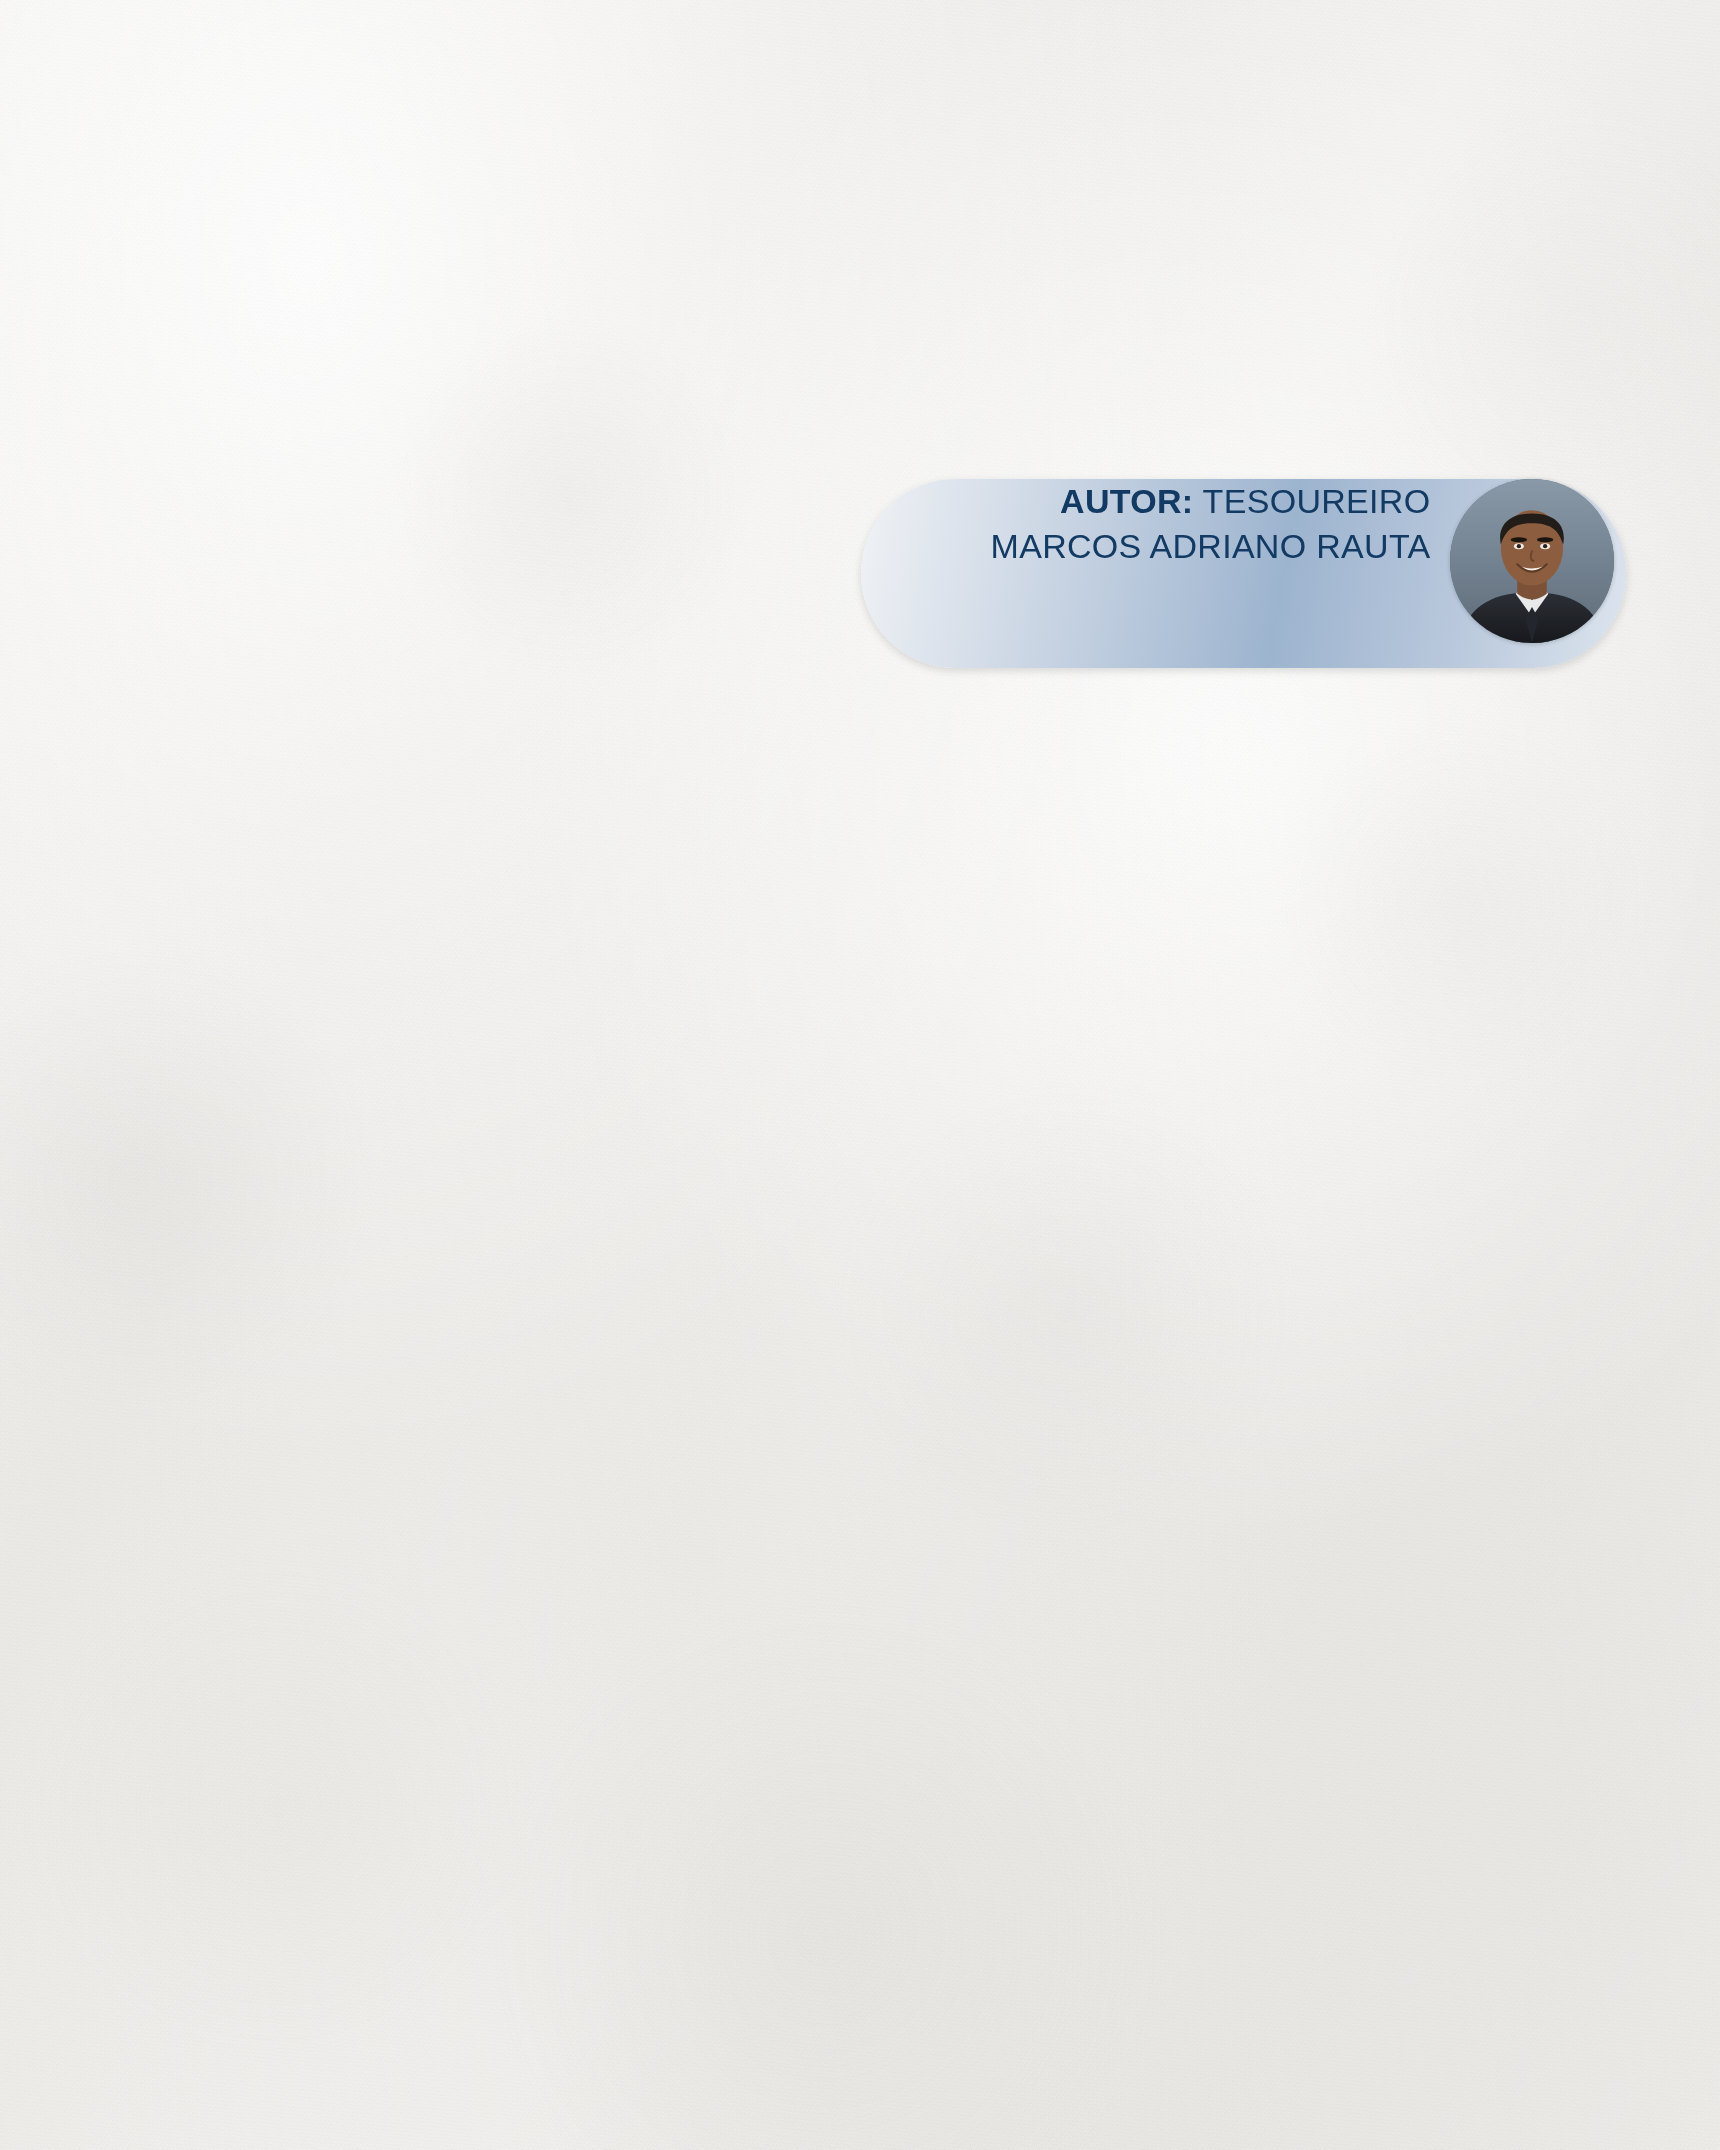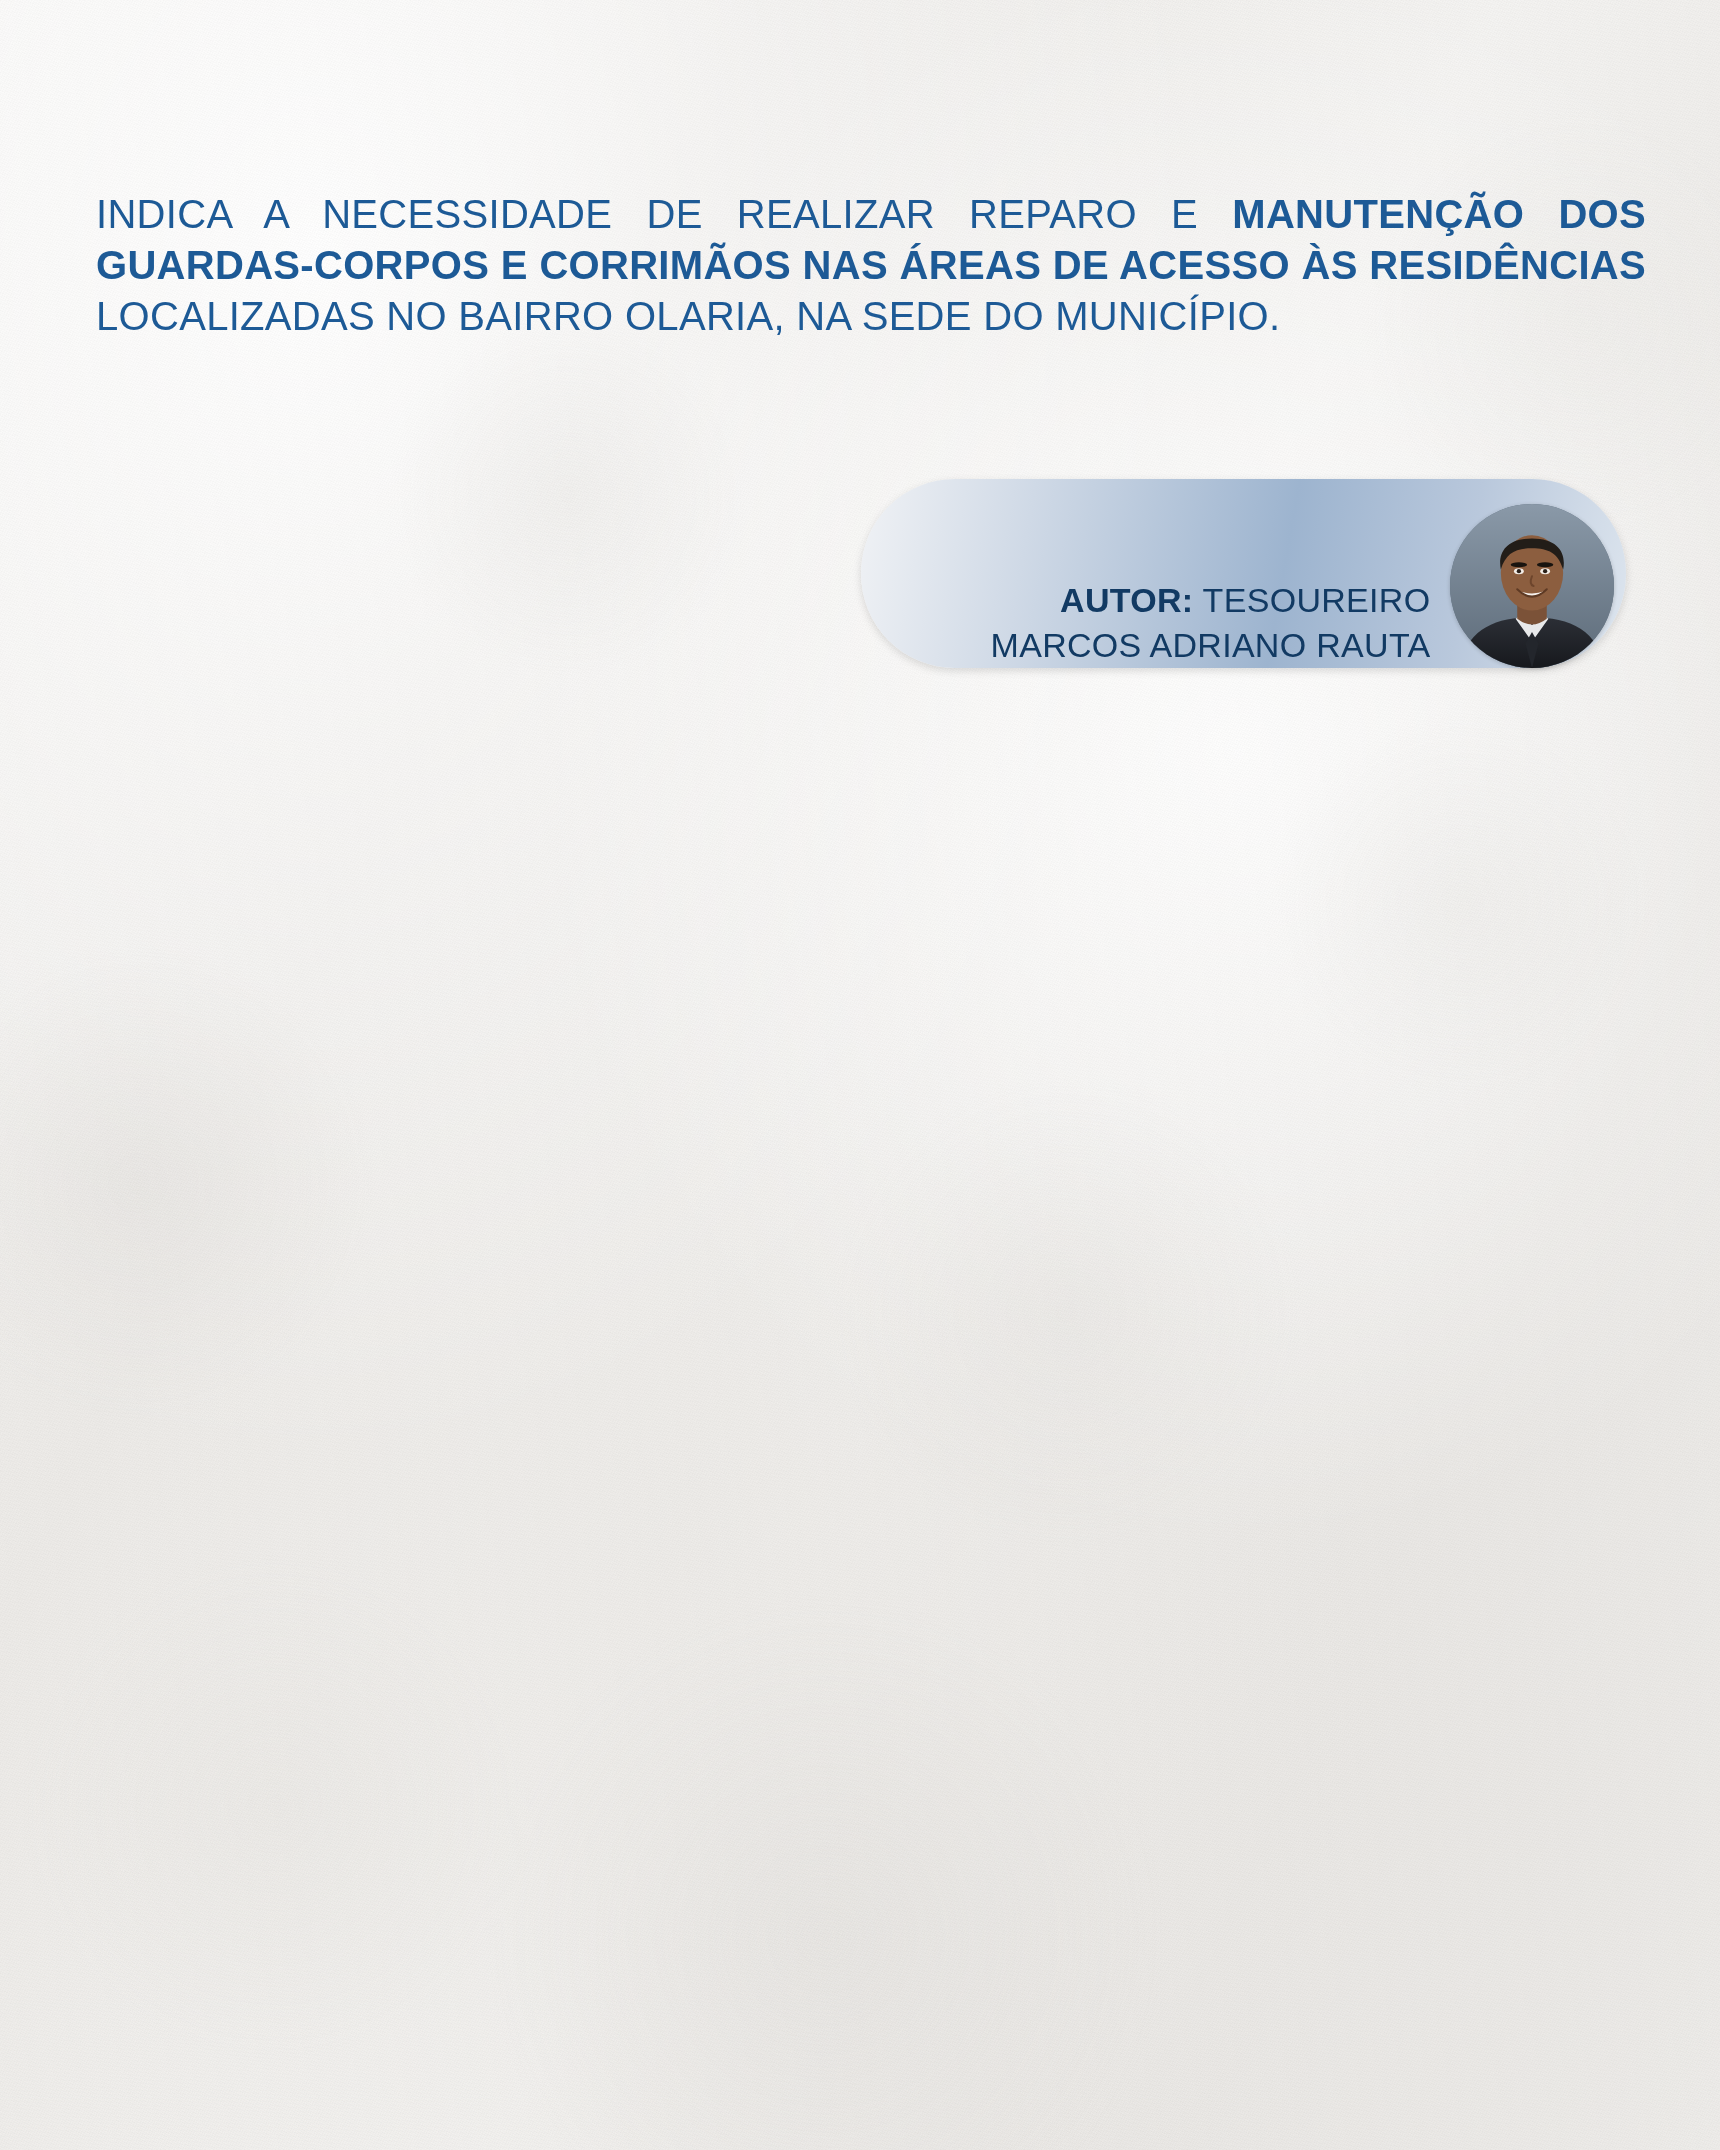--- a/index.html
+++ b/index.html
@@ -99,21 +99,21 @@
   #author-badge {
     position: absolute;
     top: 479px;
     left: 861px;
     width: 765px;
     height: 189px;
     border-radius: 94px;
     background: linear-gradient(100deg, #f0f2f5 0%, #cfd9e6 22%, #9db4cf 55%, #b9c8dc 78%, #dde5ee 100%);
     box-shadow: 0 3.1px 8.2px rgba(0,0,0,0.13);
     display: flex;
-    align-items: flex-end;
+    align-items: flex-start;
     justify-content: flex-end;
     padding-right: 12.2px;
     box-sizing: border-box;
   }
   #author-text {
     text-align: right;
     color: #123a63;
     font-size: 34px;
     line-height: 1.32;
     padding-right: 19.4px;
@@ -144,23 +144,20 @@
 </head>
 <body>
 
 <div id="paper">
   <div id="paper-blotches"></div>
 </div>
 
 <div id="content">
 
 
-  <div id="summary">
-    <span>INDICA A NECESSIDADE DE REALIZAR REPARO E </span><span class="strong">MANUTENÇÃO DOS GUARDAS-CORPOS E CORRIMÃOS NAS ÁREAS DE ACESSO ÀS RESIDÊNCIAS</span><span> LOCALIZADAS NO BAIRRO OLARIA, NA SEDE DO MUNICÍPIO.</span>
-  </div>
 
   <div id="author-badge">
     <div id="author-text">
       <div><span class="label">AUTOR:</span><span> TESOUREIRO</span></div>
       <div>MARCOS ADRIANO RAUTA</div>
     </div>
     <div id="avatar">
       <svg viewBox="0 0 100 100" preserveAspectRatio="xMidYMid slice">
         <defs>
           <linearGradient id="bg" x1="0" y1="0" x2="0" y2="1">

